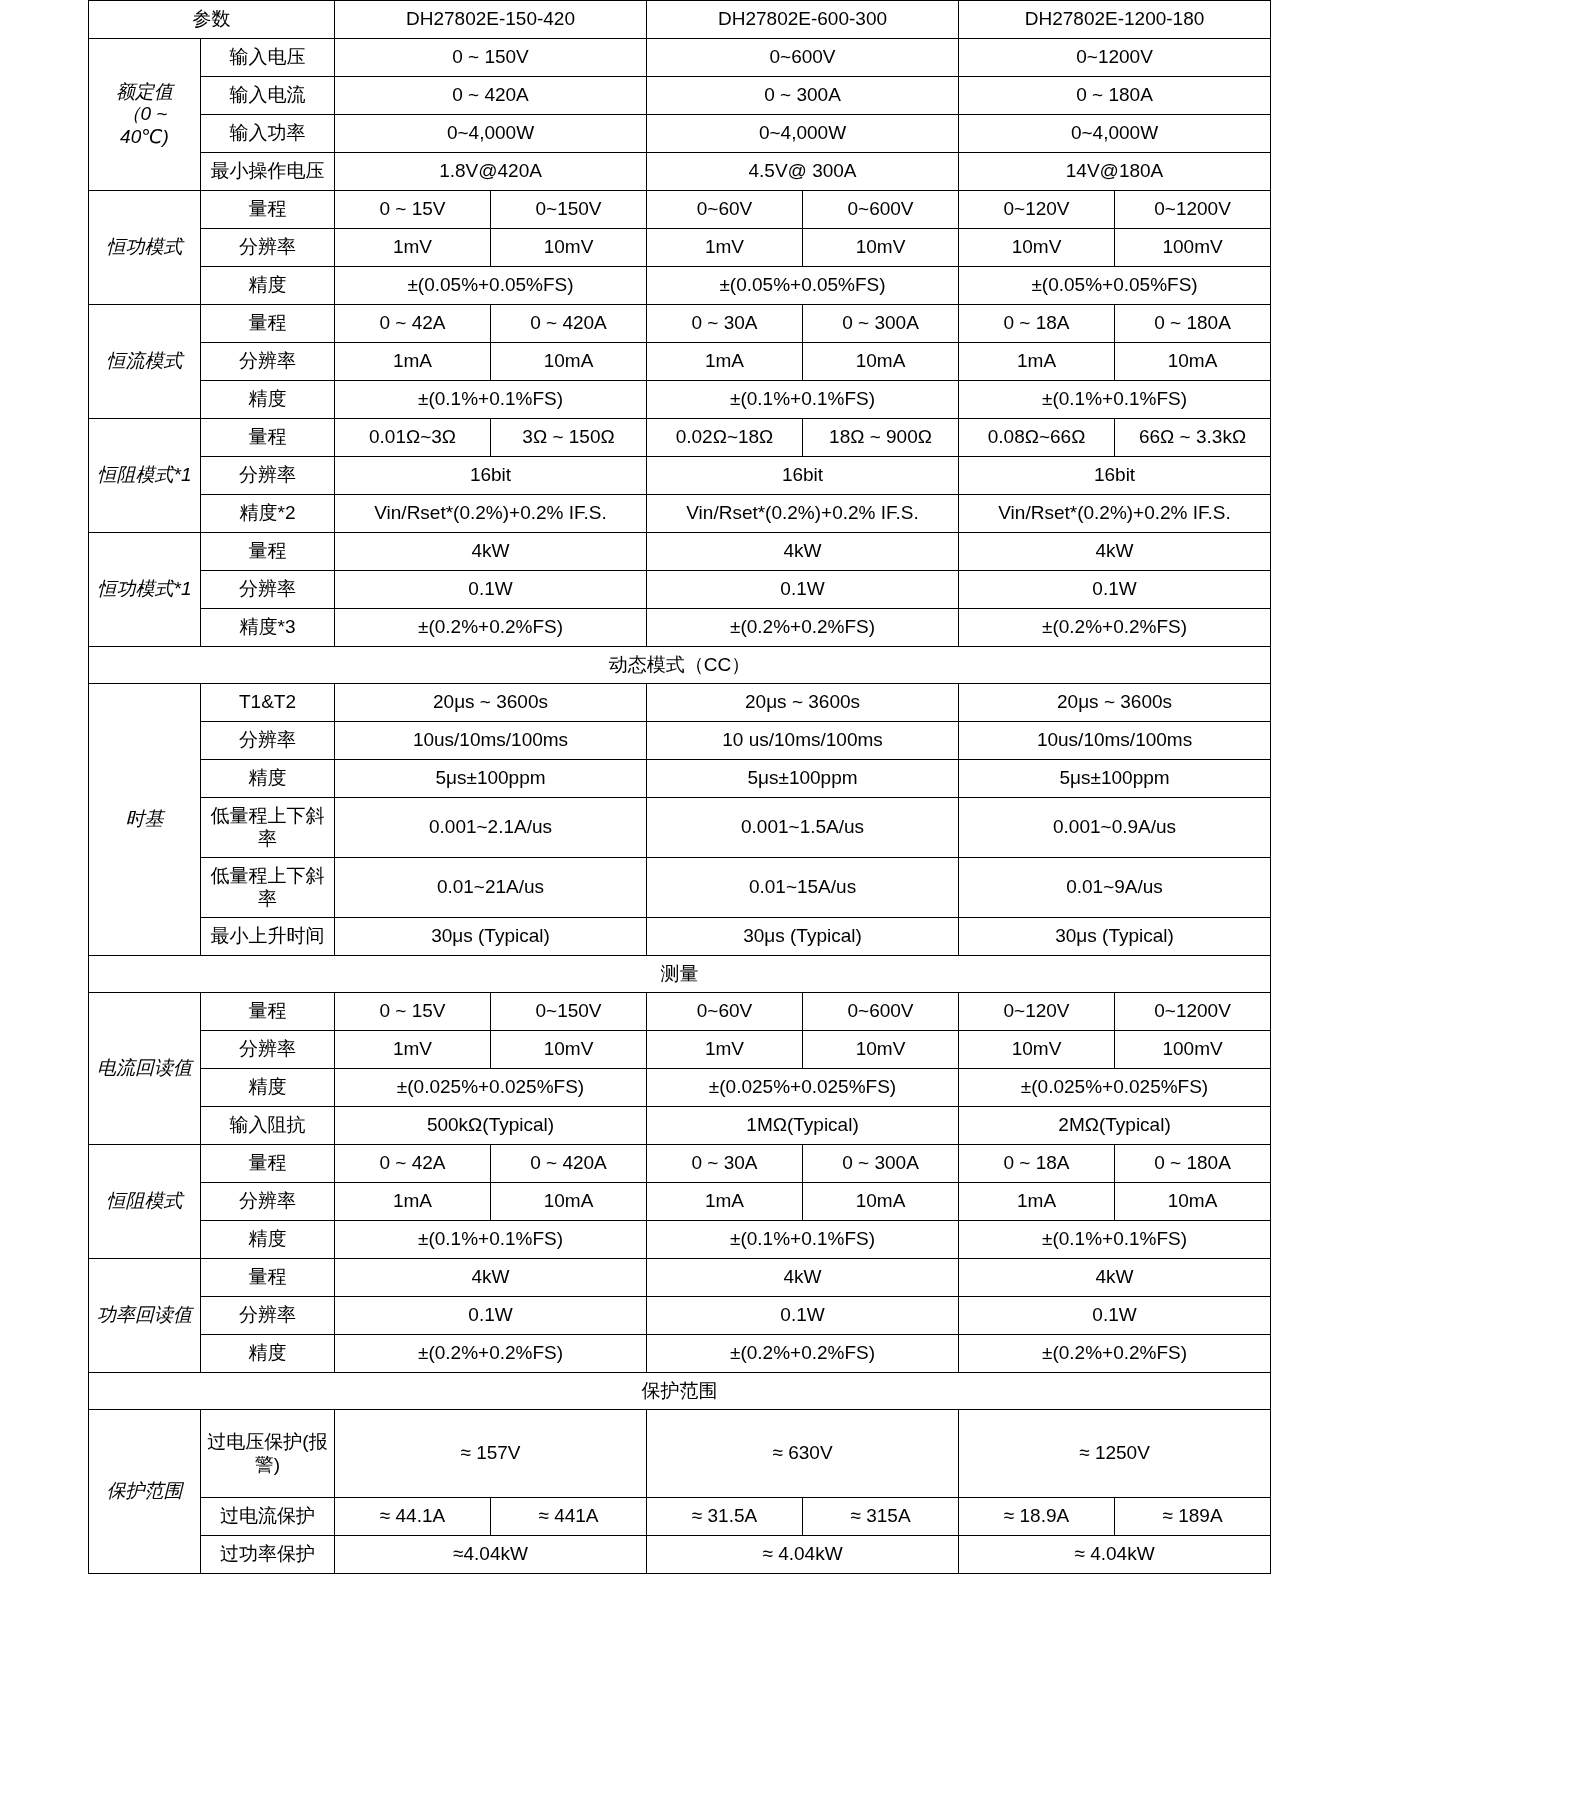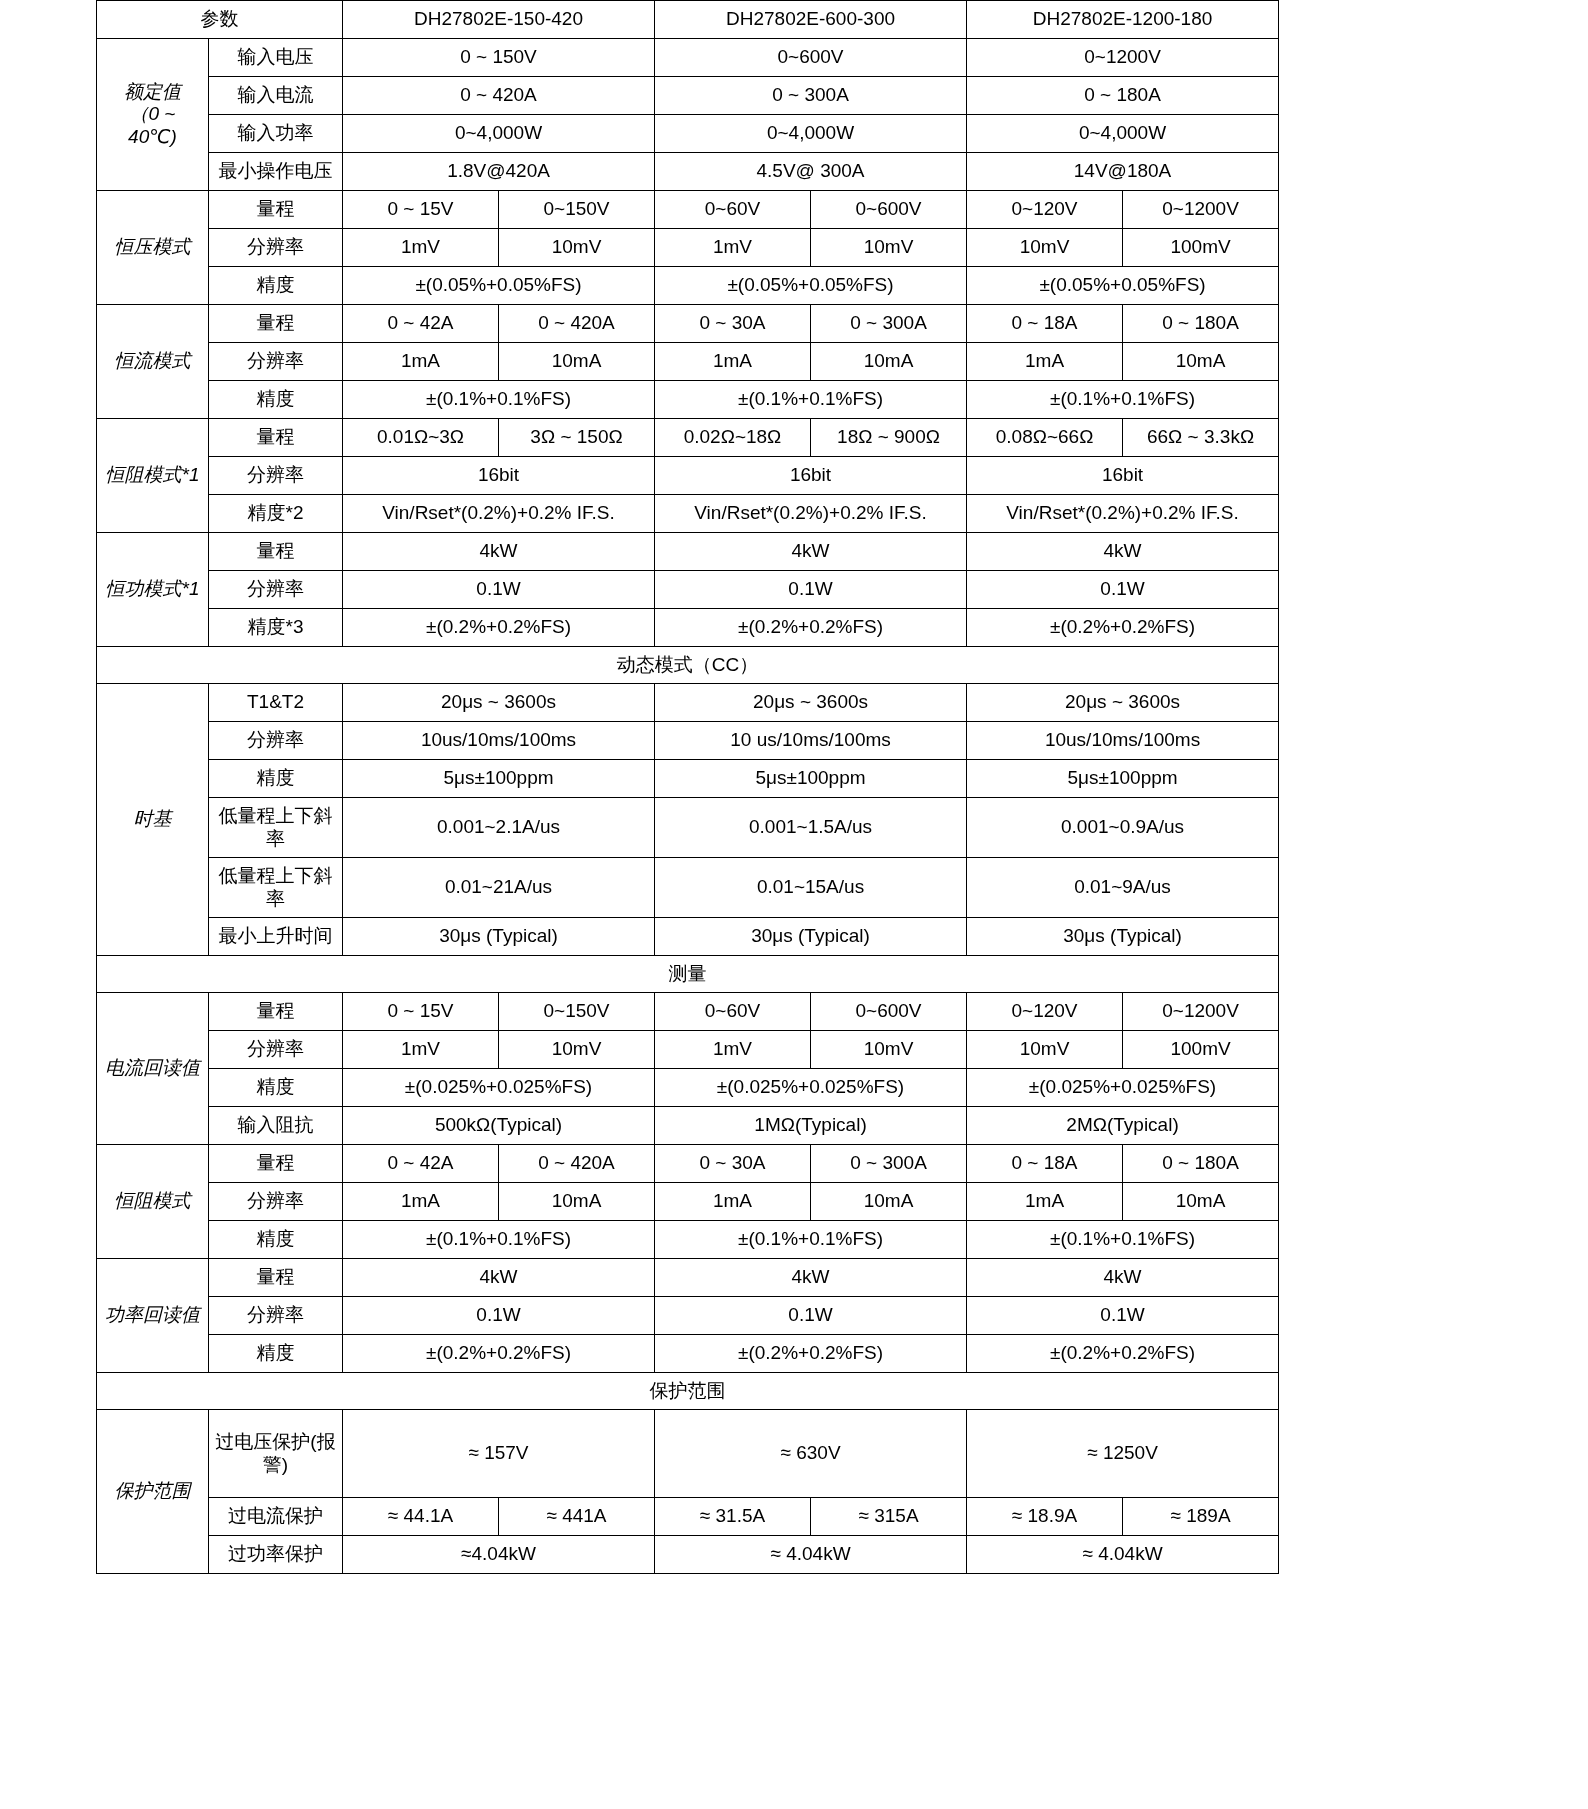--- a/index.html
+++ b/index.html
@@ -9,21 +9,21 @@
   }
   body {
     width: 1588px;
     height: 1809px;
     font-family: "Liberation Sans", "DejaVu Sans", sans-serif;
     color: #000000;
     overflow: hidden;
   }
   .sheet {
     position: absolute;
-    left: 96px;
+    left: 88px;
     top: 0px;
     width: 1182px;
   }
   table.spec {
     width: 1182px;
     border-collapse: collapse;
     table-layout: fixed;
   }
   table.spec td {
     border: 1px solid #000000;
@@ -116,21 +116,21 @@
       <td class="val" colspan="2">0~4,000W</td>
     </tr>
     <tr>
       <td class="lbl r38">最小操作电压</td>
       <td class="val" colspan="2">1.8V@420A</td>
       <td class="val" colspan="2">4.5V@ 300A</td>
       <td class="val" colspan="2">14V@180A</td>
     </tr>
 
     <tr>
-      <td class="grp" rowspan="3">恒压模式</td>
+      <td class="grp" rowspan="3">恒功模式</td>
       <td class="lbl r38">量程</td>
       <td class="val">0 ~ 15V</td>
       <td class="val">0~150V</td>
       <td class="val">0~60V</td>
       <td class="val">0~600V</td>
       <td class="val">0~120V</td>
       <td class="val">0~1200V</td>
     </tr>
     <tr>
       <td class="lbl r38">分辨率</td>

